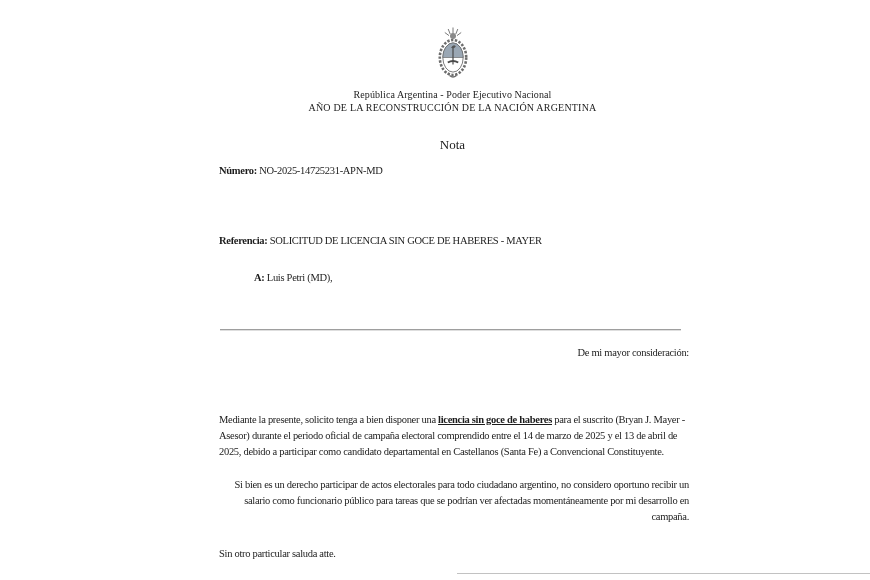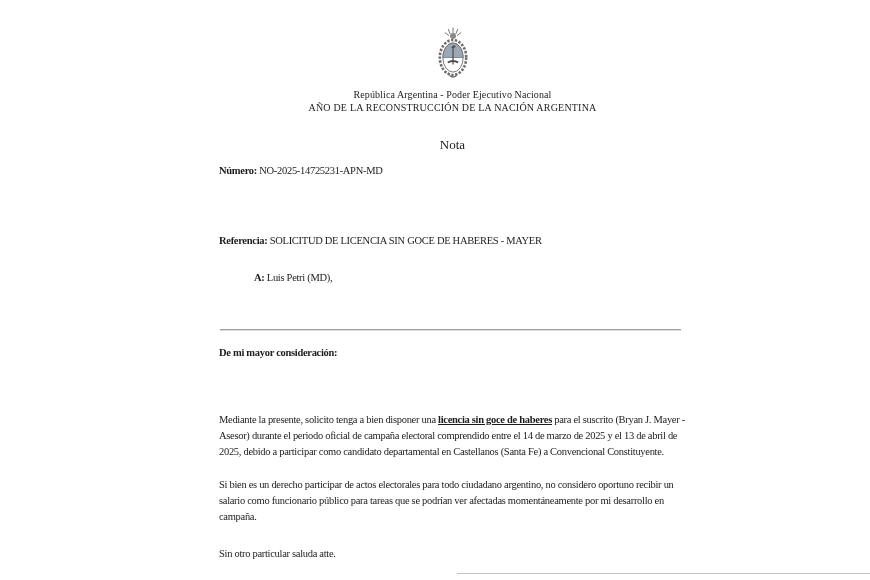--- a/index.html
+++ b/index.html
@@ -24,28 +24,28 @@
   .place-date { left:219px; top:193px; width:467px; text-align:right; }
   .referencia { left:219px; top:233px; width:470px; }
   .to-line    { left:214px; top:270px; width:470px;margin-left:40px; }
   .cc-line    { left:219px; top:298px; width:470px; font-weight:bold; }
 
   .hr1 {
     left:220px; top:329px; width:461px; height:1px;
     background:#9e9e9e; box-shadow:0 1px 0 #dedede;
   }
 
-  .salutation { left:219px; top:345px; width:470px; font-weight:bold; }
+  .salutation { left:219px; top:345px; width:470px; font-weight:normal;text-align:right; }
   .addressee  {
     left:219px; top:392px; width:470px;
     font-weight:bold; font-style:italic; text-decoration:underline;
     font-size:11px; letter-spacing:-0.2px; line-height:15px;
   }
   .p1 { left:219px; top:412px; width:470px; }
-  .p2 { left:219px; top:477px; width:470px; }
+  .p2 { left:219px; top:477px; width:470px;text-align:right; }
   .closing { left:219px; top:546px; width:470px; }
   .hl { font-weight:bold; text-decoration:underline; }
 
   .bottom-edge {
     left:457px; top:573px; width:413px; height:1px;
     background:#c2c2c2;
   }
 </style>
 </head>
 <body>

